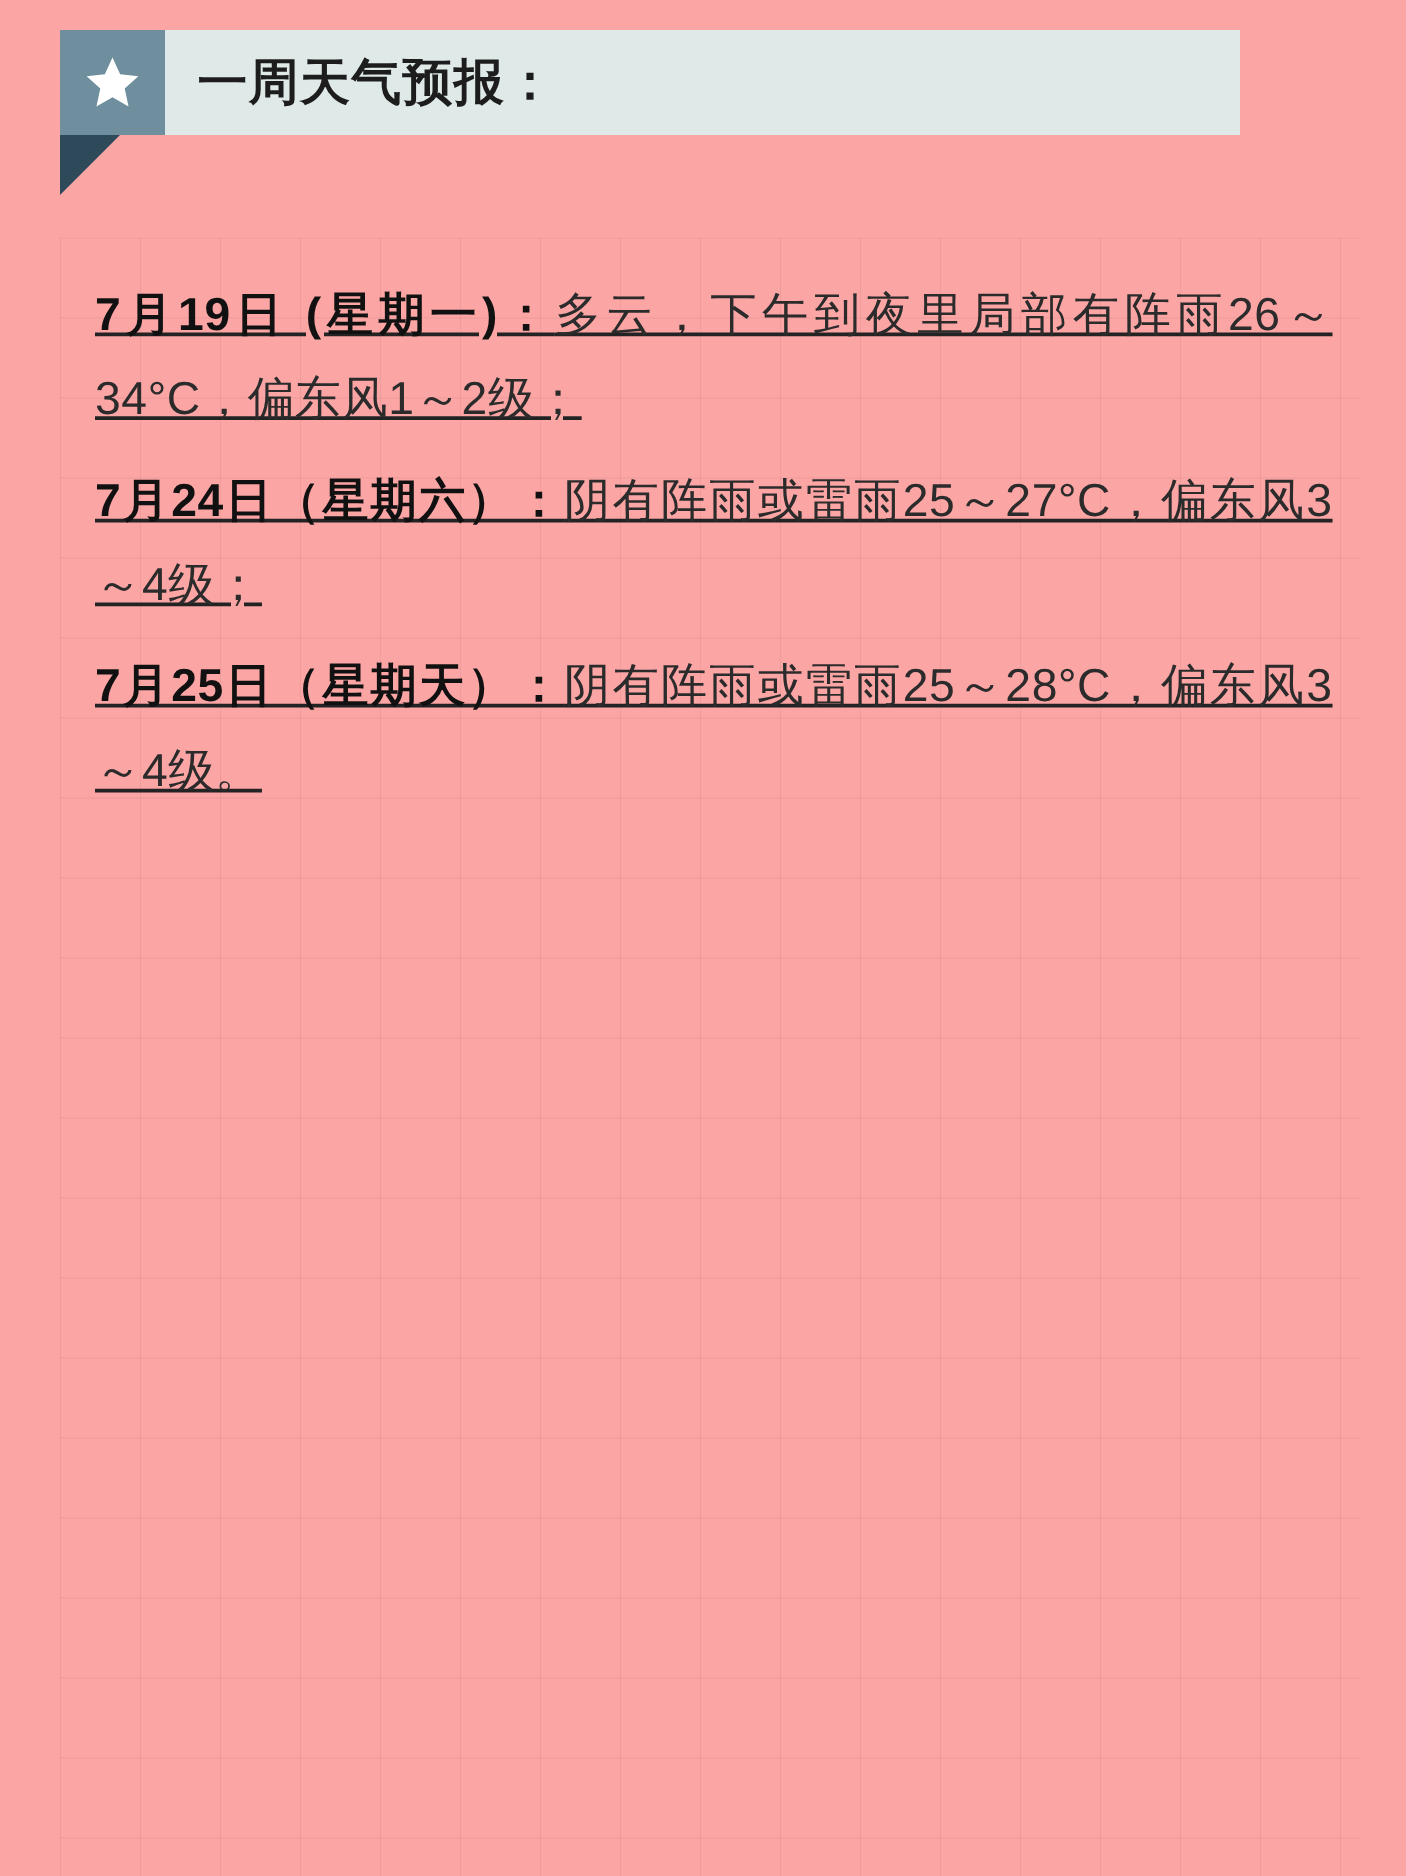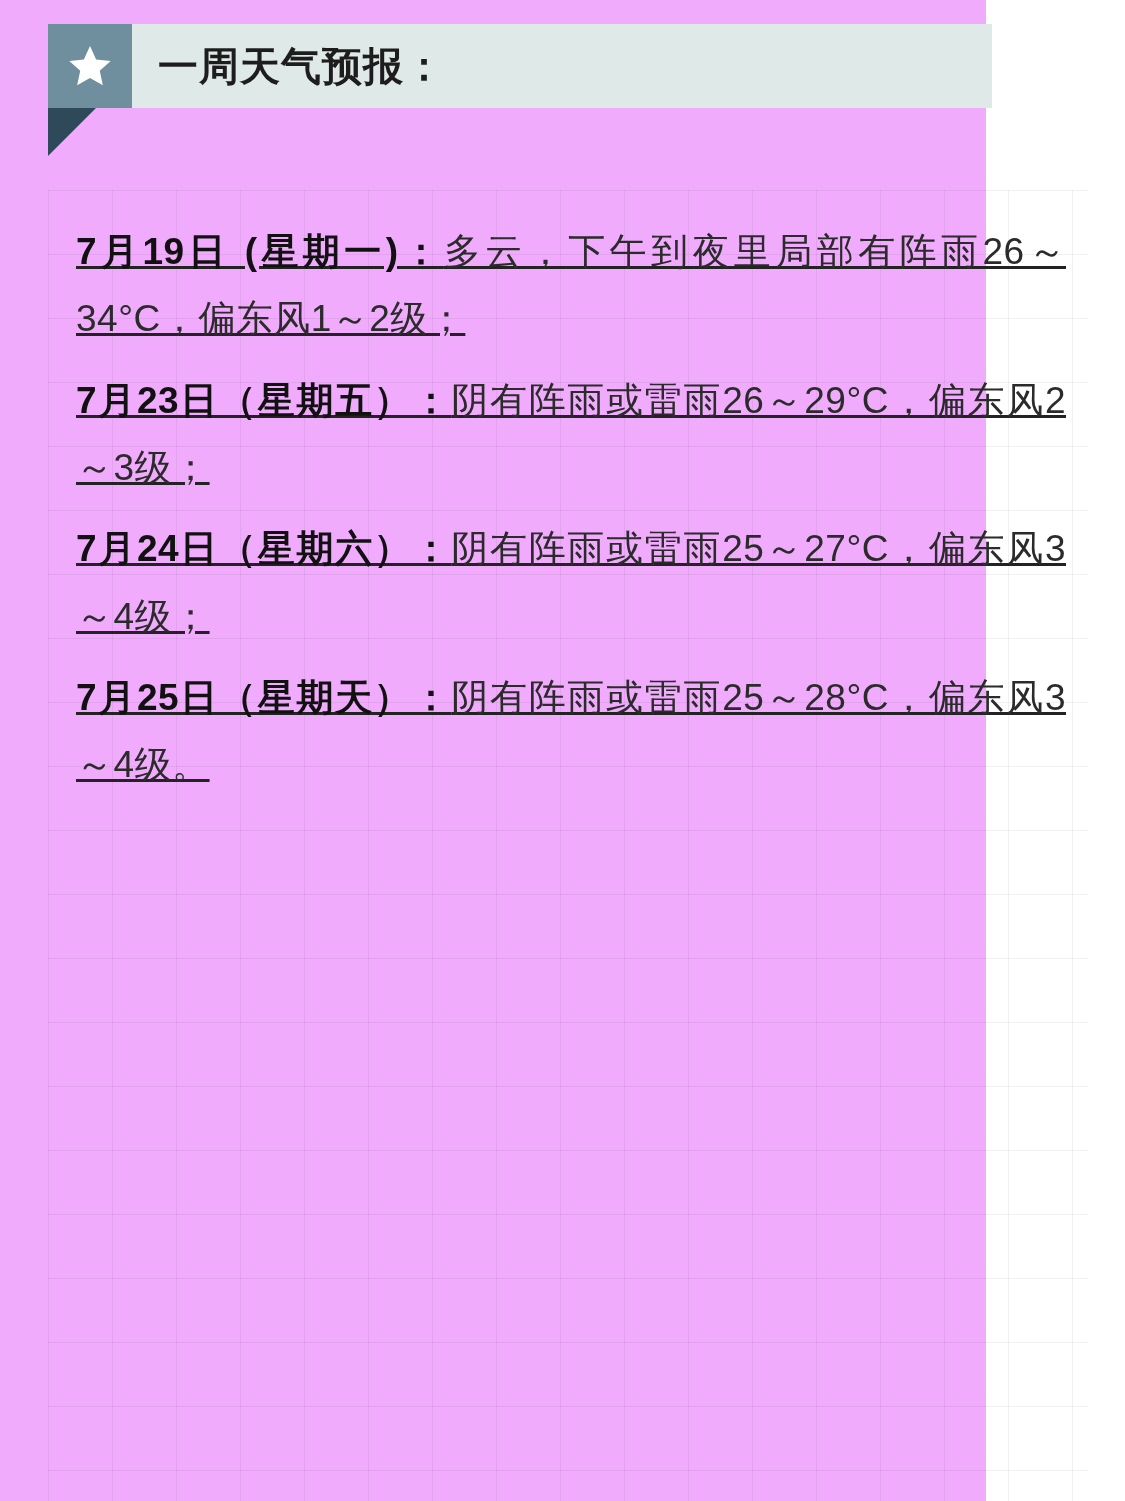--- a/index.html
+++ b/index.html
@@ -13,23 +13,23 @@
     font-family: "Liberation Sans", sans-serif;
     position: relative;
     overflow: hidden;
   }
 
   
   .page {
     position: absolute;
     left: 0;
     top: 0;
-    width: 986px;
+    width: 1125px;
     height: 1501px;
-    background-color: #f0abfc;
+    background-color: #fca5a5;
   }
   .grid-bg {
     position: absolute;
     left: 48px;
     top: 190px;
     width: 1040px;
     height: 1311px;
     background-image:
       linear-gradient(to right, rgba(0,0,0,0.055) 1px, transparent 1px),
       linear-gradient(to bottom, rgba(0,0,0,0.055) 1px, transparent 1px);
@@ -128,23 +128,20 @@
       <div class="banner-title">一周天气预报：</div>
     </div>
   </div>
   <div class="banner-tail"></div>
 
   <div class="forecast">
     <p class="forecast-item">
       <span class="day">7月19日 (星期一)：</span><span class="detail">多云，下午到夜里局部有阵雨26～34°C，偏东风1～2级；</span>
     </p>
     <p class="forecast-item">
-      <span class="day">7月23日（星期五）：</span><span class="detail">阴有阵雨或雷雨26～29°C，偏东风2～3级；</span>
-    </p>
-    <p class="forecast-item">
       <span class="day">7月24日（星期六）：</span><span class="detail">阴有阵雨或雷雨25～27°C，偏东风3～4级；</span>
     </p>
     <p class="forecast-item">
       <span class="day">7月25日（星期天）：</span><span class="detail">阴有阵雨或雷雨25～28°C，偏东风3～4级。</span>
     </p>
   </div>
 
 </div>
 
 </body></html>

